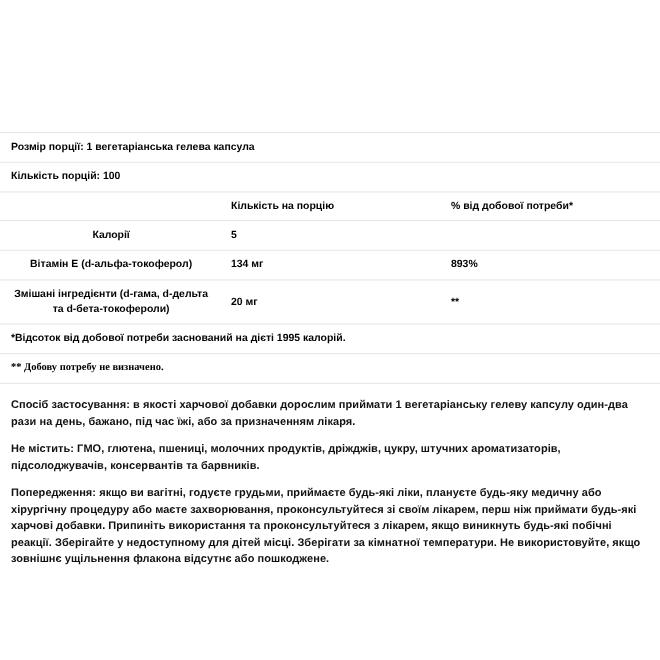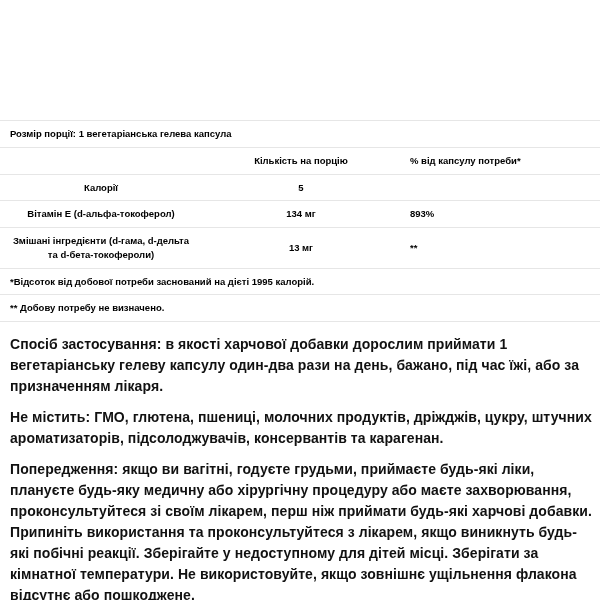--- a/index.html
+++ b/index.html
@@ -33,21 +33,21 @@
     padding: 6px 8px 6px 10px;
     font-size: 9.5px;
     line-height: 1.45;
     font-weight: bold;
     vertical-align: middle;
     border-top: 1px solid #e6e6e6;
     border-bottom: 1px solid #e6e6e6;
     word-wrap: break-word;
   }
   .col-name  { width: 258px; text-align: center; }
-  .col-amt   { width: 156px; text-align: center; }
+  .col-amt   { width: 156px; }
   .col-dv    { width: 186px; }
 
   .row-serving td,
   .row-count td {
     border-bottom: 1px solid #e6e6e6;
   }
   .head-row td {
     border-top: none;
   }
   .cell-blank {
@@ -59,28 +59,28 @@
     margin: 0;
     padding: 0;
   }
   .footnote {
     font-size: 9.5px;
     font-weight: bold;
     line-height: 1.45;
     padding: 6px 10px 6px 10px;
     border-bottom: 1px solid #e6e6e6;
   }
-  .footnote.last { border-bottom: 1px solid #e6e6e6; }
+  .footnote.last { border-bottom: 1px solid #e6e6e6; font-family: Liberation Serif, serif; }
 
   
   .paragraphs {
     padding: 0 8px 0 10px;
   }
   .para {
-    font-size: 14px;
+    font-size: 10px;
     font-weight: bold;
     line-height: 1.5;
     margin: 0;
     padding: 10px 0 0 0;
     color: #111111;
     letter-spacing: 0.005em;
   }
   .para:first-child { padding-top: 12px; }
 </style>
 </head>
@@ -88,47 +88,50 @@
 
 <div class="page">
 
   <div class="spacer-top"></div>
 
   <table class="facts-table">
     <tbody>
       <tr class="row-serving">
         <td colspan="3">Розмір порції: 1 вегетаріанська гелева капсула</td>
       </tr>
+      <tr class="row-count">
+        <td colspan="3">Кількість порцій: 100</td>
+      </tr>
       <tr class="head-row">
         <td class="col-name cell-blank"></td>
         <td class="col-amt">Кількість на порцію</td>
-        <td class="col-dv">% від капсулу потреби*</td>
+        <td class="col-dv">% від добової потреби*</td>
       </tr>
       <tr>
         <td class="col-name">Калорії</td>
         <td class="col-amt">5</td>
         <td class="col-dv"></td>
       </tr>
       <tr>
         <td class="col-name">Вітамін E (d-альфа-токоферол)</td>
         <td class="col-amt">134 мг</td>
         <td class="col-dv">893%</td>
       </tr>
       <tr>
         <td class="col-name">Змішані інгредієнти (d-гама, d-дельта та d-бета-токофероли)</td>
-        <td class="col-amt">13 мг</td>
+        <td class="col-amt">20 мг</td>
         <td class="col-dv">**</td>
       </tr>
     </tbody>
   </table>
 
   <div class="footnotes">
     <div class="footnote">*Відсоток від добової потреби заснований на дієті 1995 калорій.</div>
     <div class="footnote last">** Добову потребу не визначено.</div>
   </div>
 
   <div class="paragraphs">
     <p class="para">Спосіб застосування: в якості харчової добавки дорослим приймати 1 вегетаріанську гелеву капсулу один-два рази на день, бажано, під час їжі, або за призначенням лікаря.</p>
-    <p class="para">Не містить: ГМО, глютена, пшениці, молочних продуктів, дріжджів, цукру, штучних ароматизаторів, підсолоджувачів, консервантів та карагенан.</p>
+    <p class="para">Не містить: ГМО, глютена, пшениці, молочних продуктів, дріжджів, цукру, штучних ароматизаторів, підсолоджувачів, консервантів та барвників.</p>
     <p class="para">Попередження: якщо ви вагітні, годуєте грудьми, приймаєте будь-які ліки, плануєте будь-яку медичну або хірургічну процедуру або маєте захворювання, проконсультуйтеся зі своїм лікарем, перш ніж приймати будь-які харчові добавки. Припиніть використання та проконсультуйтеся з лікарем, якщо виникнуть будь-які побічні реакції. Зберігайте у недоступному для дітей місці. Зберігати за кімнатної температури. Не використовуйте, якщо зовнішнє ущільнення флакона відсутнє або пошкоджене.</p>
   </div>
 
 </div>
 
 </body></html>

